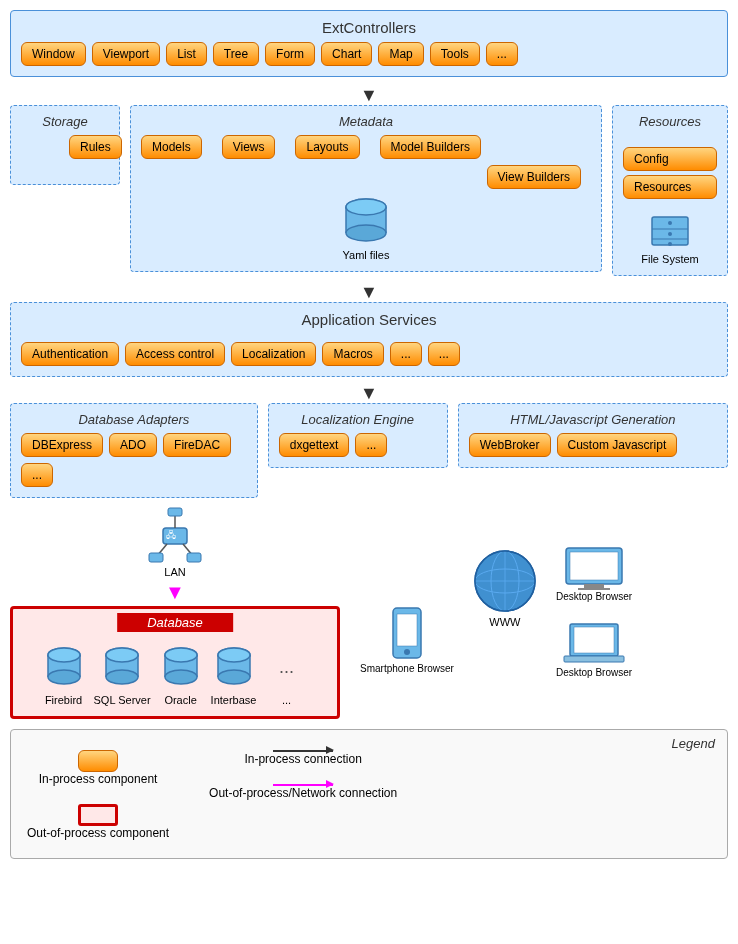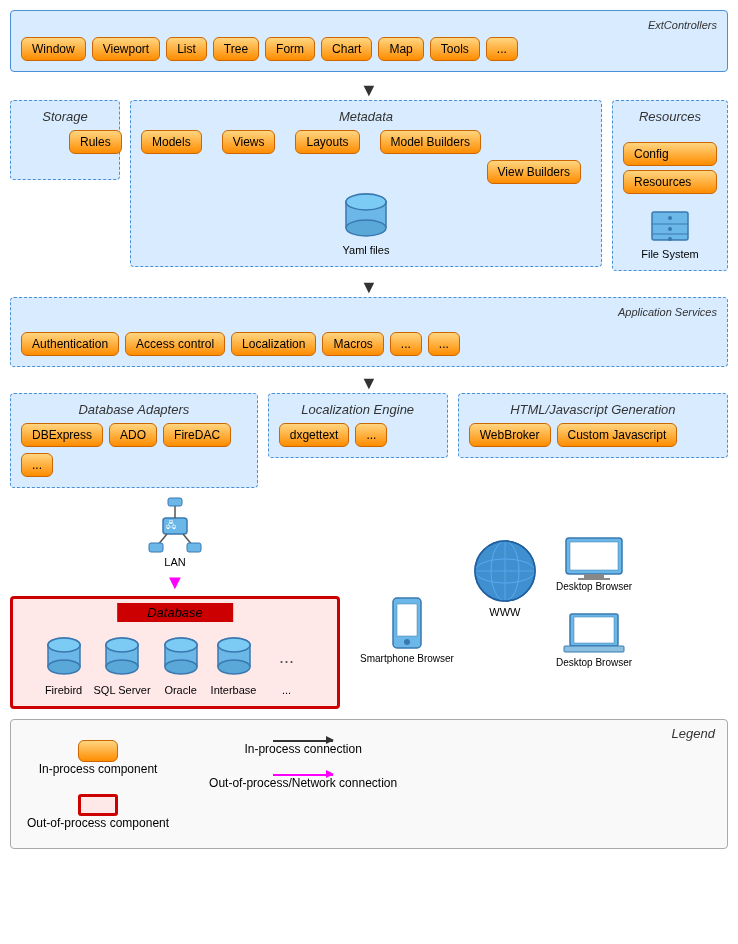--- a/index.html
+++ b/index.html
@@ -128,30 +128,29 @@
       border-radius: 4px;
       padding: 8px 10px 10px 10px;
       position: relative;
     }
     .db-section-label {
       position: absolute;
       top: 4px;
       left: 50%;
       transform: translateX(-50%);
       font-size: 13px;
-      color: #000000;
+      color: #ffffff;
       background: #CC0000;
       padding: 2px 30px;
       font-style: italic;
     }
 
     .section-title-right {
-      text-align: right;
-      font-style: italic;
-      font-size: 11px;
+      text-align: center;
+      font-size: 15px;
       color: #333;
       margin-bottom: 6px;
     }
     .section-title-center {
       text-align: center;
       font-style: italic;
       font-size: 13px;
       color: #333;
       margin-bottom: 6px;
     }

